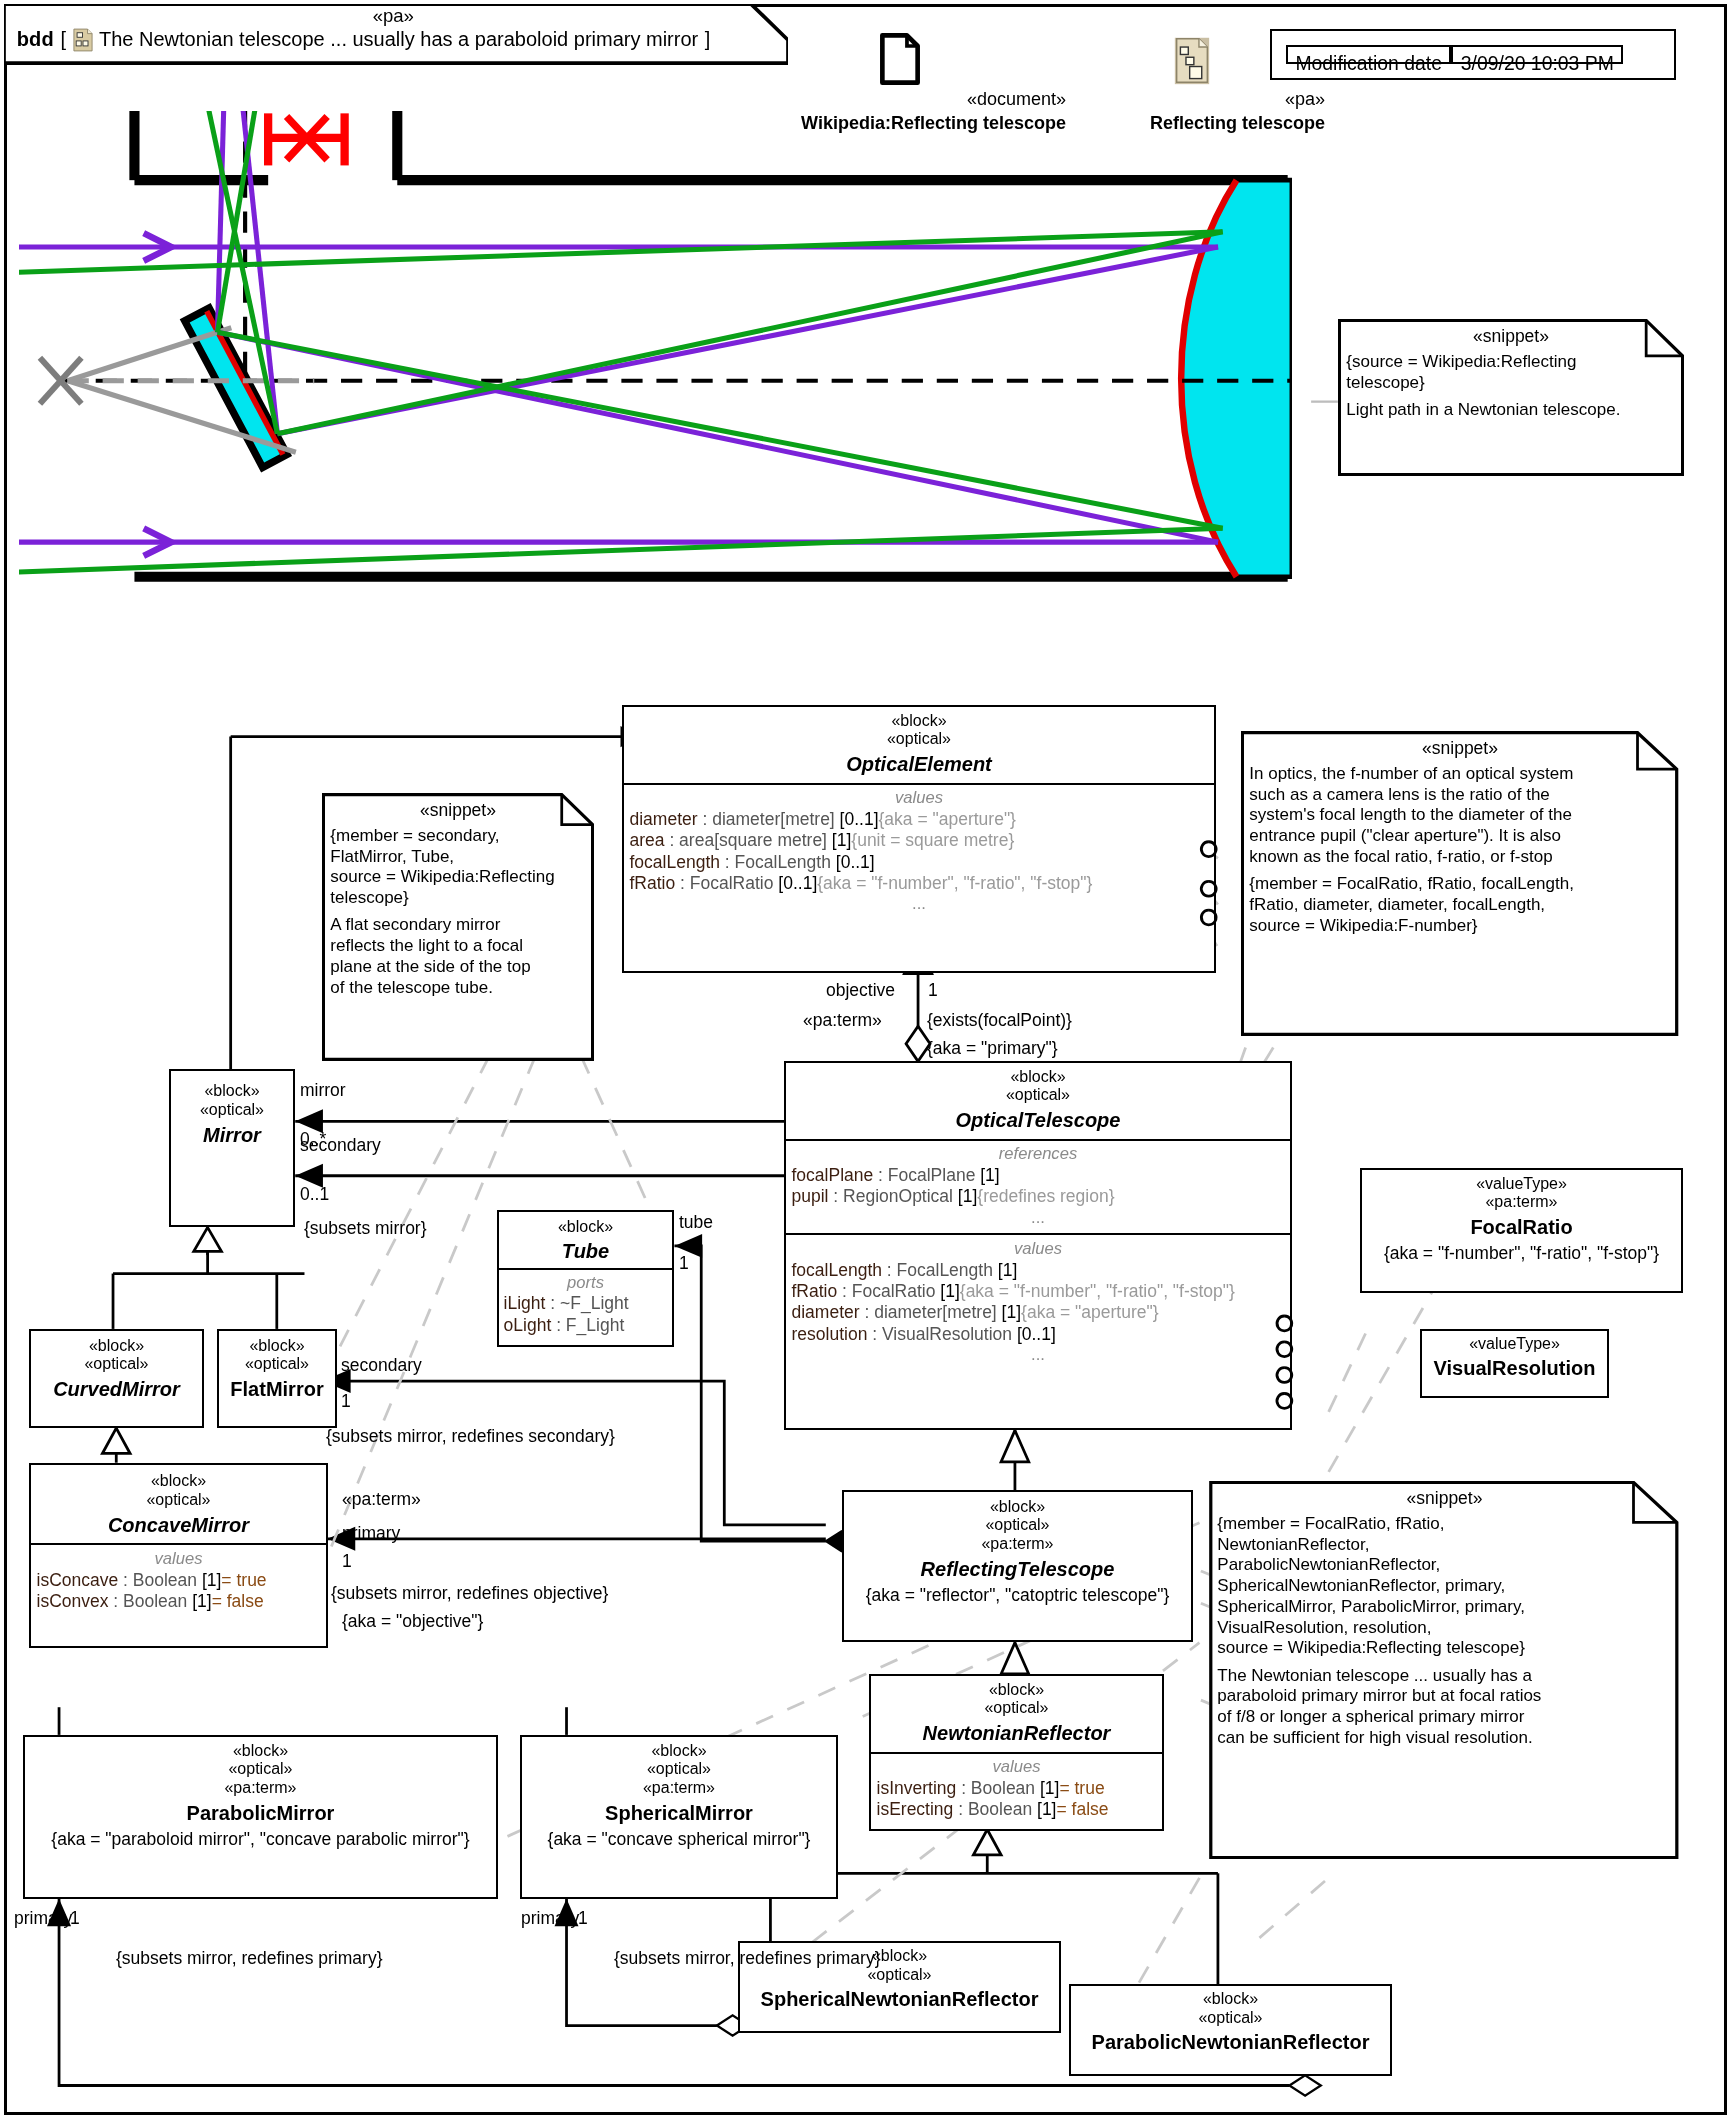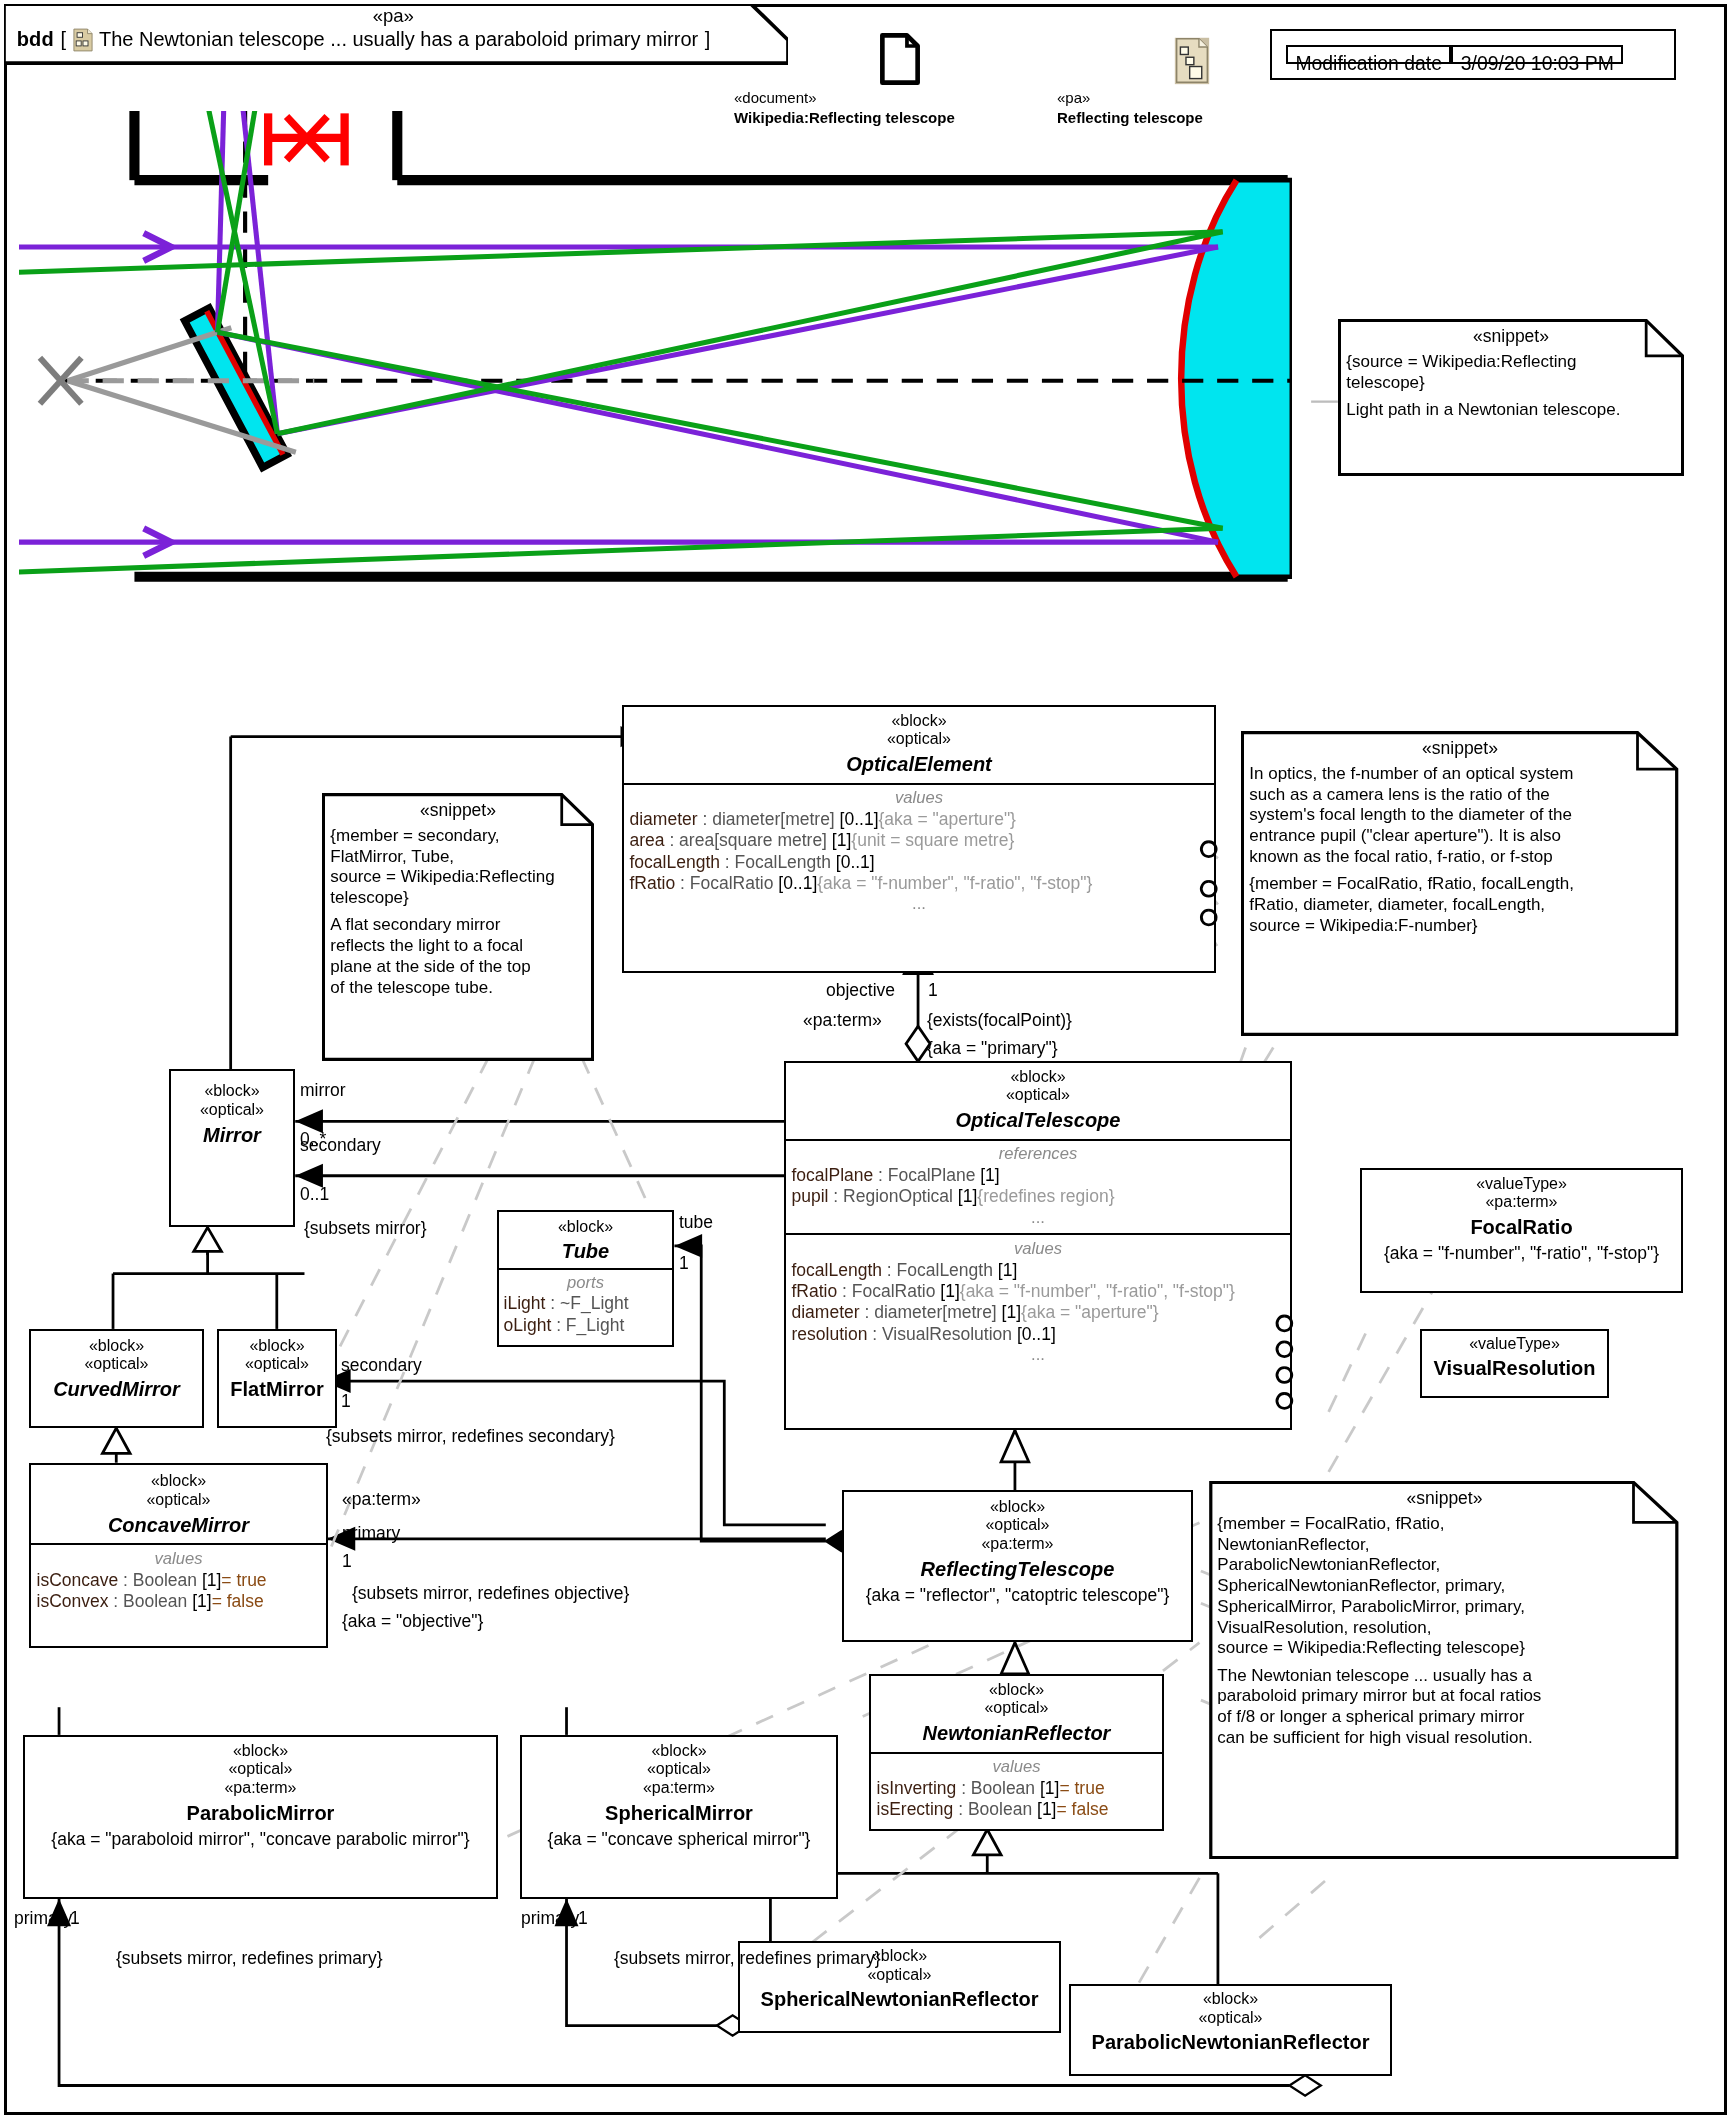--- a/index.html
+++ b/index.html
@@ -40,21 +40,21 @@
 
   
   .sticky{position:absolute;}
   .sticky .stxt{position:relative;z-index:2;padding:12px 10px 8.3px 12px;font-size:18.5px;line-height:1.35;}
 
   
   .modtable{position:absolute;border:2.8px solid #000;box-sizing:border-box;background:#fff;display:flex;padding:14px;}
   .modcell{border:2.3px solid #000;box-sizing:border-box;font-size:19.4px;padding:4.6px 7.4px;background:#fff;white-space:nowrap;}
 
   
-  .iconlabel{position:absolute;text-align:left;font-size:15px;}
+  .iconlabel{position:absolute;text-align:right;font-size:18px;}
   .iconlabel .st{display:block;font-weight:normal;margin-bottom:2.8px;}
   .iconlabel .nm{display:block;font-weight:bold;}
 
   
   .elab{position:absolute;font-size:17.5px;white-space:nowrap;color:#000;line-height:1.15;}
 
   svg.wires{position:absolute;left:0;top:0;width:1730px;height:2119px;pointer-events:none;}
 </style>
 </head>
 <body>
@@ -539,21 +539,21 @@
   <div class="elab" style="left:679px;top:1212px;">tube</div>
   <div class="elab" style="left:679px;top:1253px;">1</div>
 
   <div class="elab" style="left:341px;top:1355px;">secondary</div>
   <div class="elab" style="left:341px;top:1391px;">1</div>
   <div class="elab" style="left:326px;top:1426px;">{subsets mirror, redefines secondary}</div>
 
   <div class="elab" style="left:342px;top:1489px;">«pa:term»</div>
   <div class="elab" style="left:342px;top:1523px;">primary</div>
   <div class="elab" style="left:342px;top:1551px;">1</div>
-  <div class="elab" style="left:352px;top:1583px;text-align:center;">{subsets mirror, redefines objective}</div>
+  <div class="elab" style="left:331px;top:1583px;text-align:center;">{subsets mirror, redefines objective}</div>
   <div class="elab" style="left:342px;top:1611px;">{aka = "objective"}</div>
 
   <div class="elab" style="left:14px;top:1908px;">primary</div>
   <div class="elab" style="left:70px;top:1908px;">1</div>
   <div class="elab" style="left:116px;top:1948px;">{subsets mirror, redefines primary}</div>
 
   <div class="elab" style="left:521px;top:1908px;">primary</div>
   <div class="elab" style="left:578px;top:1908px;">1</div>
   <div class="elab" style="left:614px;top:1948px;">{subsets mirror, redefines primary}</div>
 

